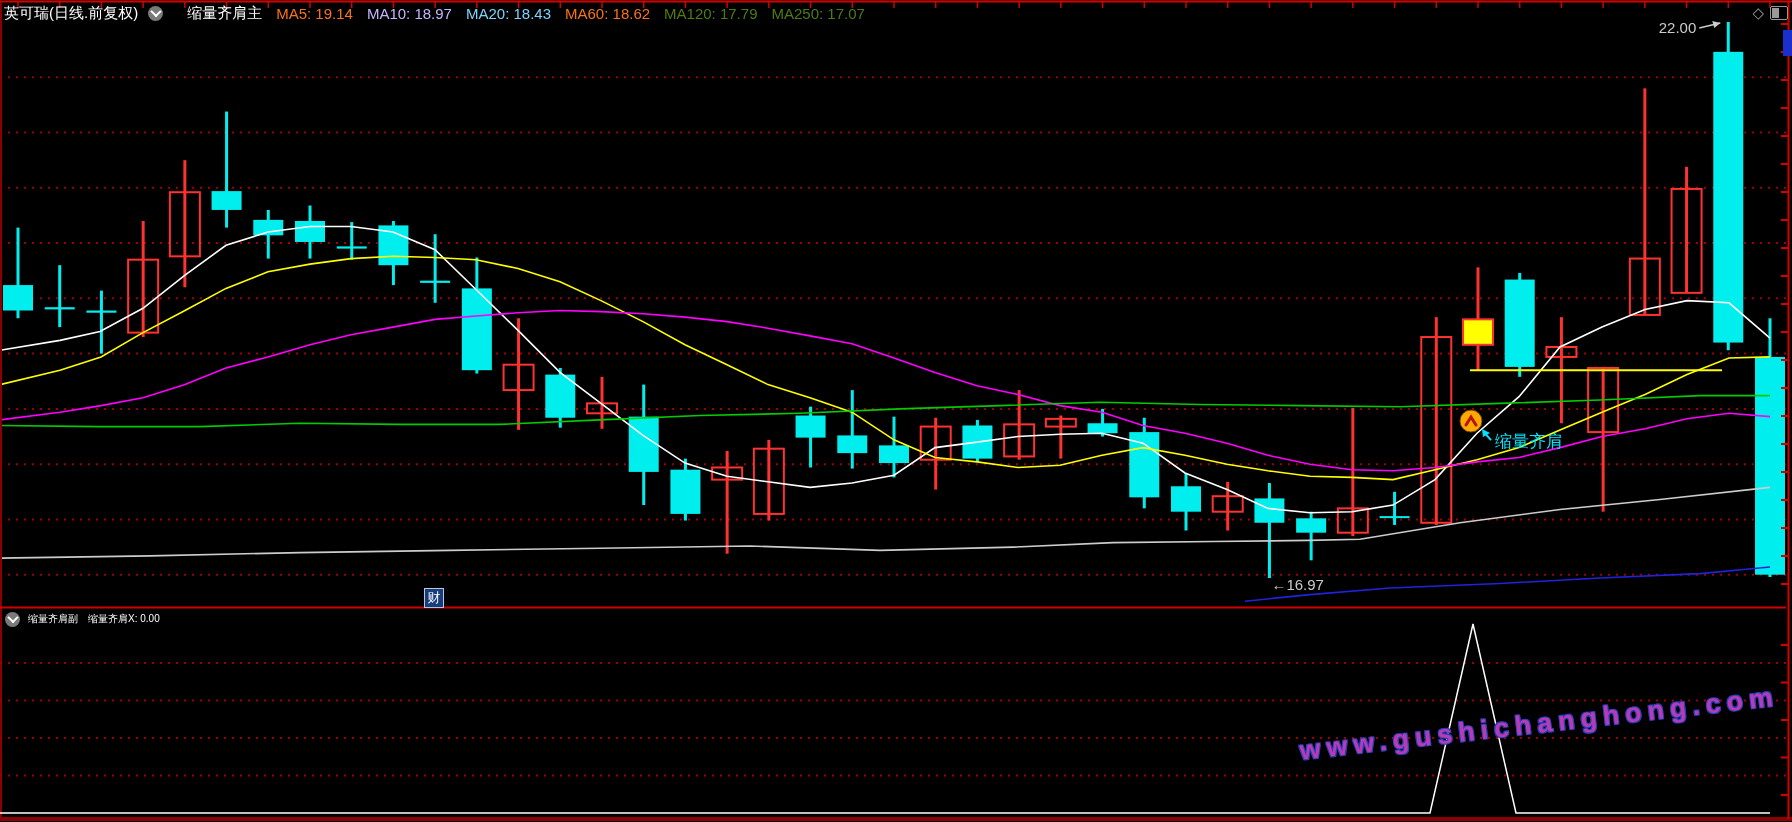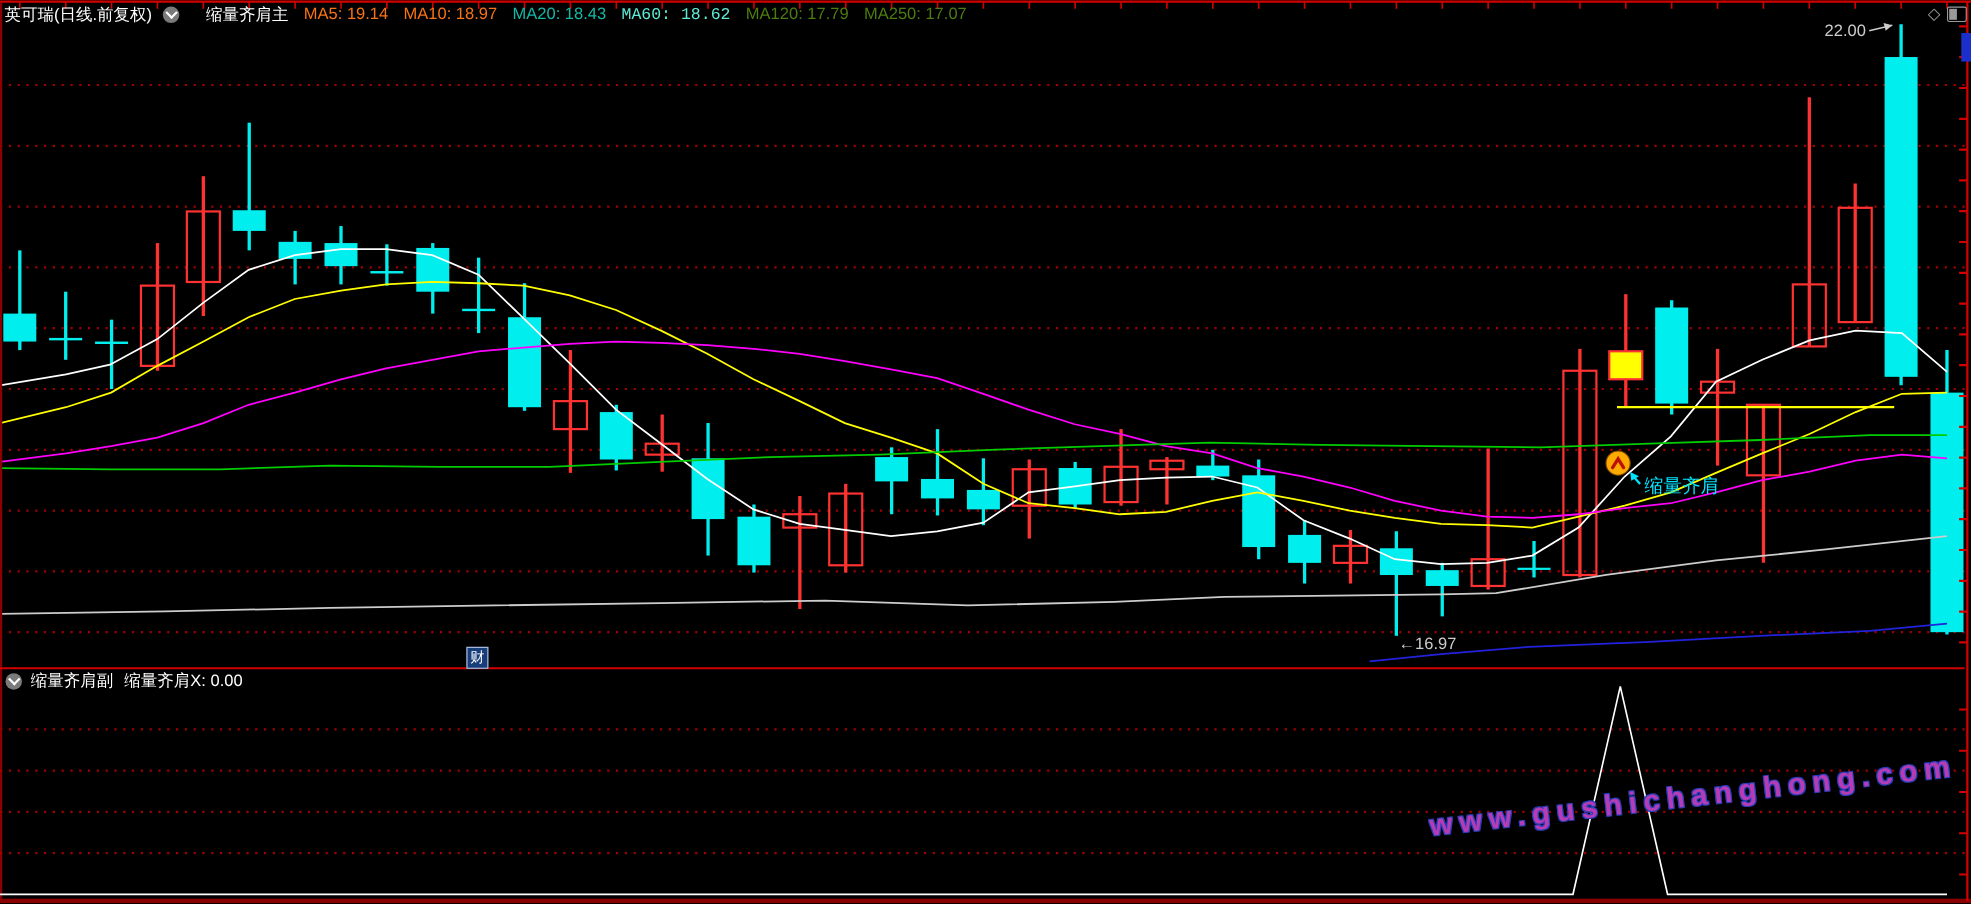--- a/index.html
+++ b/index.html
@@ -15,21 +15,21 @@
           transform:rotate(45deg) translate(-1px,-1px);}
   #ma-labels span{margin-left:14px;}
   #topright{position:absolute;right:4px;top:6px;display:flex;align-items:center;gap:6px;}
   #diamond{color:#999;font-size:15px;line-height:14px;}
   .split-icon{width:16px;height:12px;border:1px solid #999;border-radius:2px;position:relative;}
   .split-icon i{position:absolute;left:1px;top:1px;bottom:1px;width:7px;background:#999;display:block;}
   #cai-badge{position:absolute;left:424px;top:588px;width:18px;height:18px;background:#173d7a;
              border:1px solid #b9c6e0;color:#fff;font-size:13px;display:flex;align-items:center;
              justify-content:center;}
   #subheader{position:absolute;left:5px;top:609px;height:20px;display:flex;align-items:center;
-             font-size:15px;color:#fff;white-space:nowrap;}
+             font-size:10px;color:#fff;white-space:nowrap;}
   #subheader .circ{margin-left:0;}
   #subheader .t1{margin-left:8px;}
   #subheader .t2{margin-left:10px;}
   #watermark{position:absolute;left:1298px;top:736px;transform:rotate(-6.5deg);transform-origin:left top;
              font-size:27px;font-weight:bold;letter-spacing:6px;color:#b63cb6;white-space:nowrap;
              text-shadow:-1px -1px 0 #2a3db8,1px -1px 0 #2a3db8,-1px 1px 0 #2a3db8,1px 1px 0 #2a3db8;}
 </style>
 </head>
 <body>
 
@@ -243,21 +243,21 @@
         <polyline points="0,813 1429.99,813 1472.99,624 1515.99,813 1770,813" fill="none" stroke="#ffffff" stroke-width="1.5"></polyline>
       </g>
     </svg>
 
   <div id="topbar">
     <span>英可瑞(日线.前复权)</span>
     <span class="circ">
         <i></i>
       </span>
     <span class="gap" style="margin-left:24px;">缩量齐肩主</span>
-    <span id="ma-labels"><span style="color: #f97316;">MA5: 19.14</span><span style="color: #f97316;">MA10: 18.97</span><span style="color: #14b8a6;">MA20: 18.43</span><span style="color: #5eead4; font-family: Liberation Mono, monospace;">MA60: 18.62</span><span style="color: #4d7c0f;">MA120: 17.79</span><span style="color: #4d7c0f;">MA250: 17.07</span></span>
+    <span id="ma-labels"><span style="color: #f97316;">MA5: 19.14</span><span style="color: #c4b5fd;">MA10: 18.97</span><span style="color: #7dd3fc;">MA20: 18.43</span><span style="color: #f97316;">MA60: 18.62</span><span style="color: #4d7c0f;">MA120: 17.79</span><span style="color: #4d7c0f;">MA250: 17.07</span></span>
   </div>
 
   <div id="topright">
     <span id="diamond">◇</span>
     <div class="split-icon">
         <i></i>
       </div>
   </div>
 
   <div id="cai-badge">财</div>

